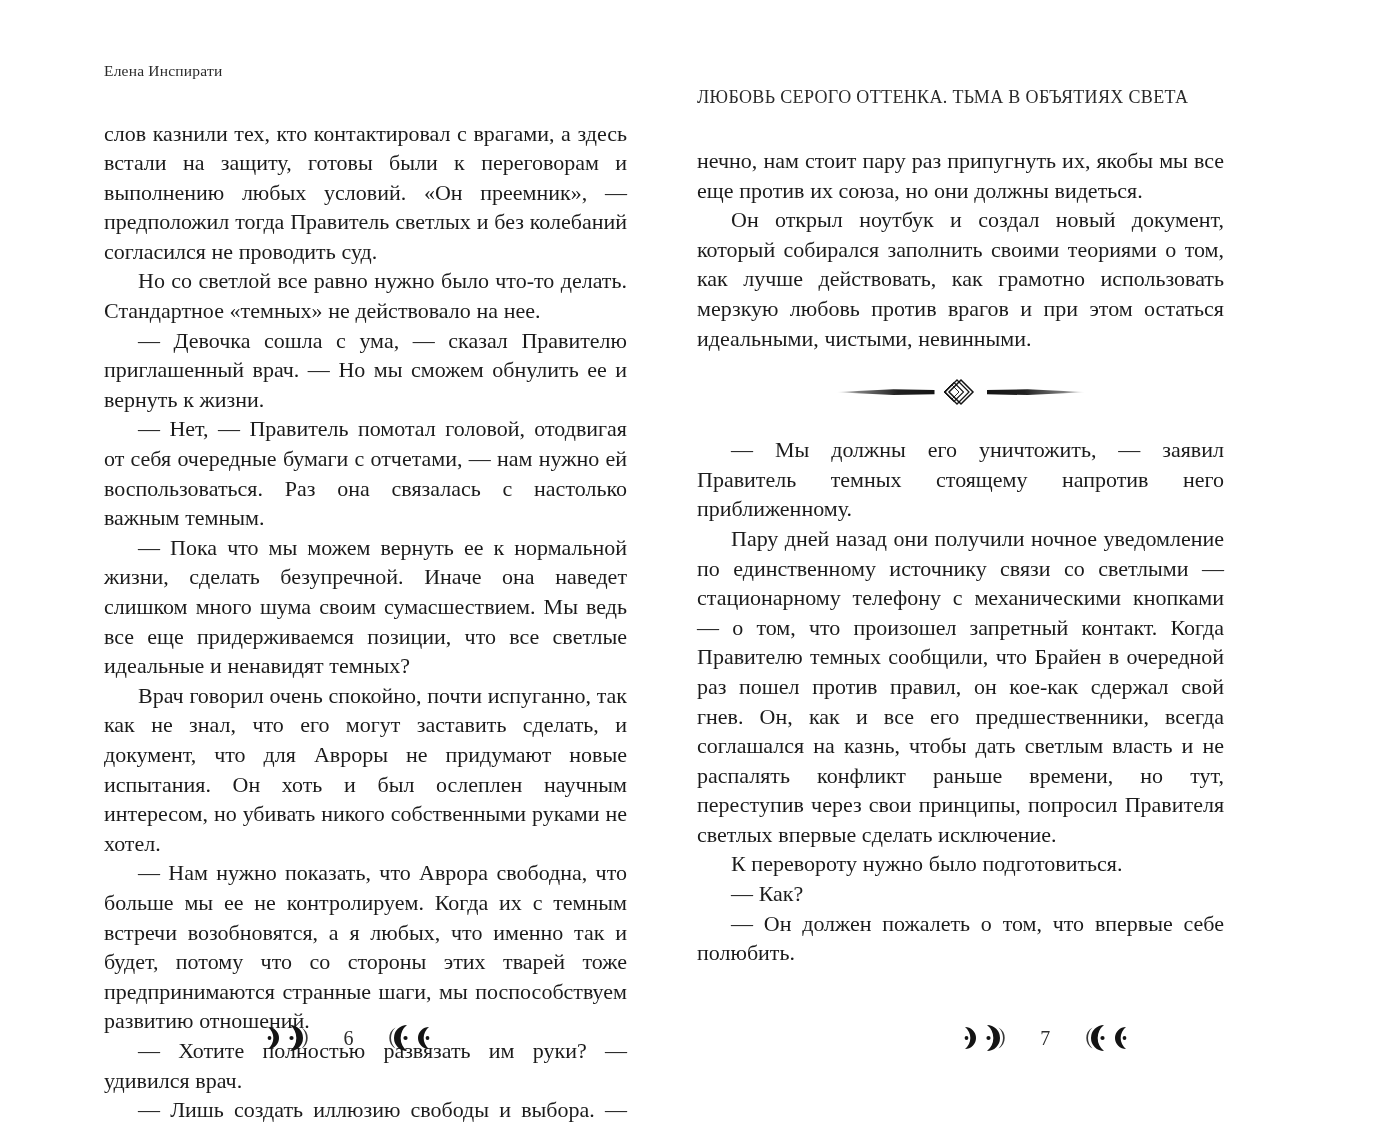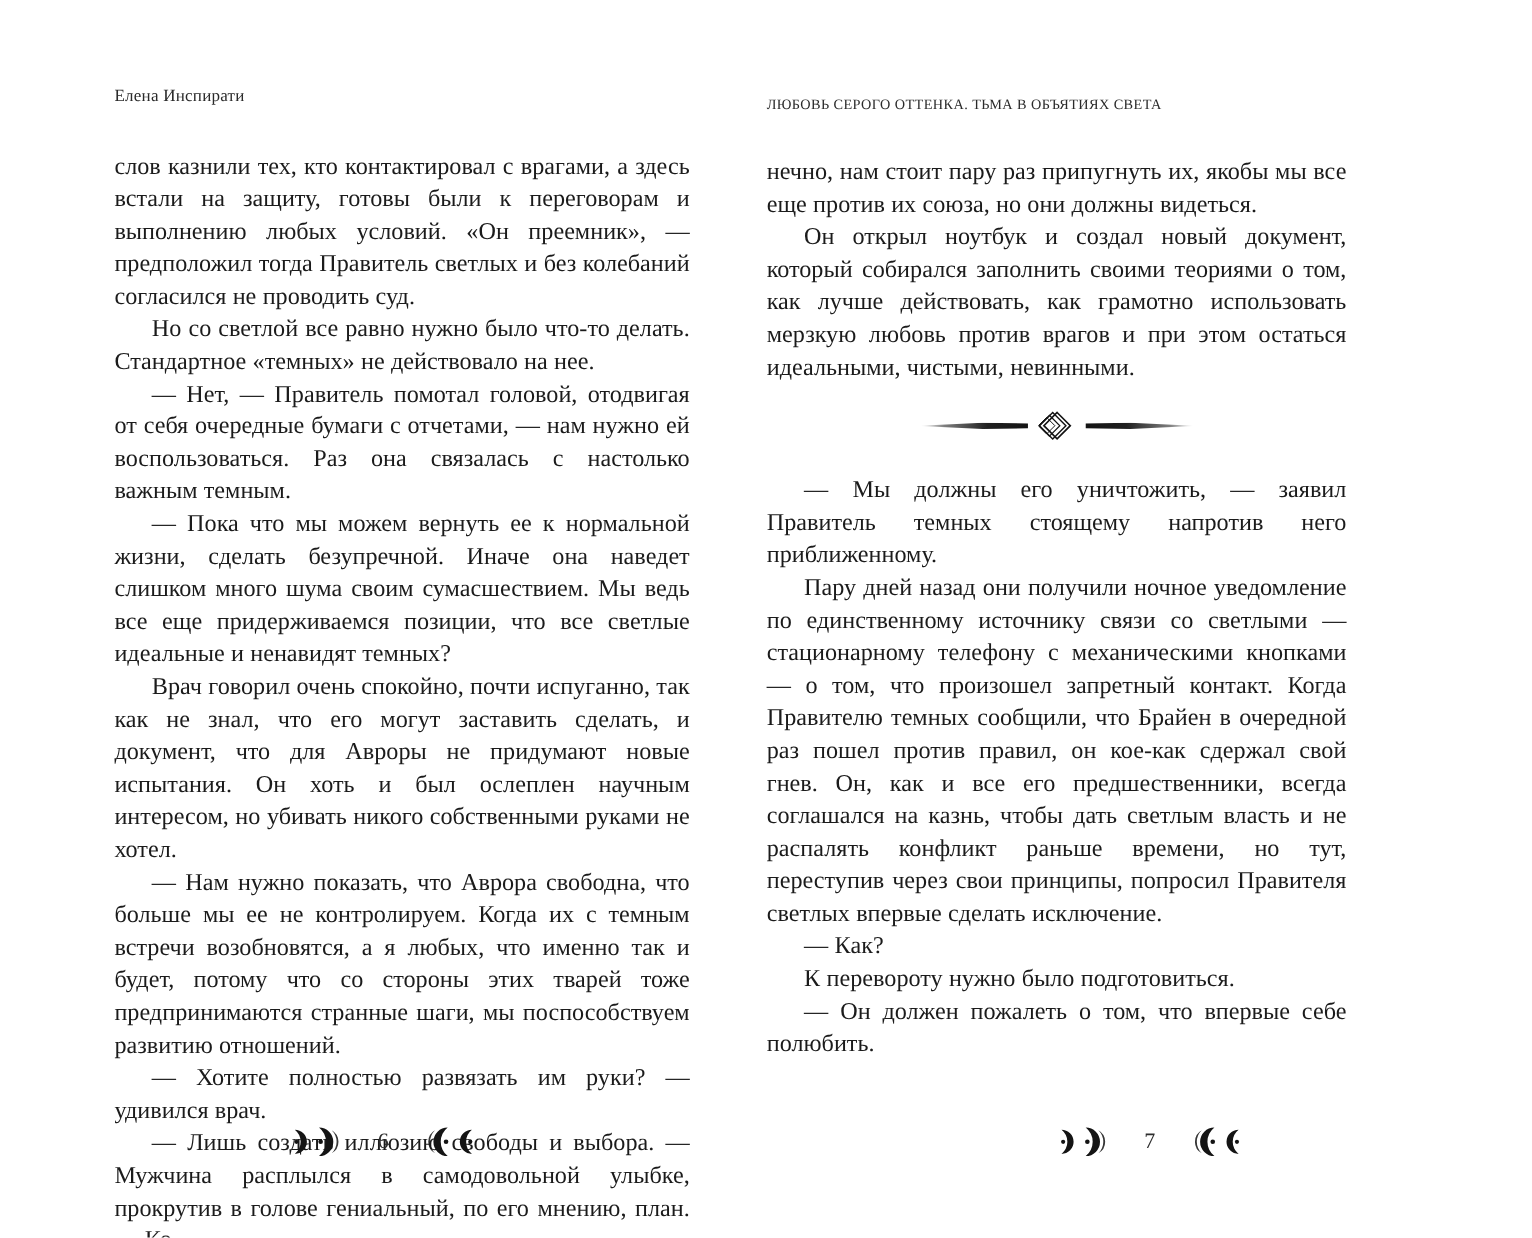--- a/index.html
+++ b/index.html
@@ -23,39 +23,39 @@
     box-sizing: border-box;
   }
 
   .page {
     position: relative;
     box-sizing: border-box;
     height: 1125px;
     flex: 0 0 50%;
   }
 
-  .page-left  { padding: 80px 70px 0 104px; }
+  .page-left  { padding: 63px 70px 0 104px; }
   .page-right { padding: 88px 96px 0 770px; }
 
   
   .page-right { padding: 88px 0 0 0; }
 
   .running-head {
     font-size: 15.5px;
     letter-spacing: 0.2px;
     color: #2a2a2a;
     line-height: 1;
     margin: 0 0 40px 0;
     white-space: nowrap;
   }
   .running-head.author {
     font-variant: normal;
   }
   .running-head.title {
-    font-size: 13px;
+    font-size: 18px;
     letter-spacing: 0.35px;
   }
 
   .column {
     width: 523px;
   }
   .page-right .column {
     width: 527px;
     margin-left: 770px;
   }
@@ -139,20 +139,21 @@
 
 <div class="spread">
 
   <div class="page page-left">
 
     <div class="running-head author">Елена Инспирати</div>
 
     <div class="column">
       <p class="body noindent">слов казнили тех, кто контактировал с врагами, а здесь встали на защиту, готовы были к переговорам и выполнению любых условий. «Он преемник», — предположил тогда Правитель светлых и без колебаний согласился не проводить суд.</p>
       <p class="body">Но со светлой все равно нужно было что-то делать. Стандартное «темных» не действовало на нее.</p>
+      <p class="body">— Девочка сошла с ума, — сказал Правителю приглашенный врач. — Но мы сможем обнулить ее и вернуть к жизни.</p>
       <p class="body">— Нет, — Правитель помотал головой, отодвигая от себя очередные бумаги с отчетами, — нам нужно ей воспользоваться. Раз она связалась с настолько важным темным.</p>
       <p class="body">— Пока что мы можем вернуть ее к нормальной жизни, сделать безупречной. Иначе она наведет слишком много шума своим сумасшествием. Мы ведь все еще придерживаемся позиции, что все светлые идеальные и ненавидят темных?</p>
       <p class="body">Врач говорил очень спокойно, почти испуганно, так как не знал, что его могут заставить сделать, и документ, что для Авроры не придумают новые испытания. Он хоть и был ослеплен научным интересом, но убивать никого собственными руками не хотел.</p>
       <p class="body">— Нам нужно показать, что Аврора свободна, что больше мы ее не контролируем. Когда их с темным встречи возобновятся, а я любых, что именно так и будет, потому что со стороны этих тварей тоже предпринимаются странные шаги, мы поспособствуем развитию отношений.</p>
       <p class="body">— Хотите полностью развязать им руки? — удивился врач.</p>
       <p class="body">— Лишь создать иллюзию свободы и выбора. — Мужчина расплылся в самодовольной улыбке, прокрутив в голове гениальный, по его мнению, план. — Ко-</p>
     </div>
 
     <div class="folio">
       <div class="folio-inner">
@@ -201,22 +202,22 @@
               <path d="M10 5.5 L19.5 15 L10 24.5 L0.5 15 Z" stroke-width="1.1"></path>
               <path d="M7.5 7.5 L15 15 L7.5 22.5 L0 15 Z" stroke-width="0.9"></path>
             </g>
           </svg>
         </span>
         <span class="rule right"></span>
       </div>
 
       <p class="body">— Мы должны его уничтожить, — заявил Правитель темных стоящему напротив него приближенному.</p>
       <p class="body">Пару дней назад они получили ночное уведомление по единственному источнику связи со светлыми — стационарному телефону с механическими кнопками — о том, что произошел запретный контакт. Когда Правителю темных сообщили, что Брайен в очередной раз пошел против правил, он кое-как сдержал свой гнев. Он, как и все его предшественники, всегда соглашался на казнь, чтобы дать светлым власть и не распалять конфликт раньше времени, но тут, переступив через свои принципы, попросил Правителя светлых впервые сделать исключение.</p>
+      <p class="body">К перевороту нужно было подготовиться.</p>
       <p class="body">— Как?</p>
-      <p class="body">К перевороту нужно было подготовиться.</p>
       <p class="body">— Он должен пожалеть о том, что впервые себе полюбить.</p>
     </div>
 
     <div class="folio">
       <div class="folio-inner">
         <span class="moons">
           <svg width="60" height="30" viewBox="0 0 60 30" xmlns="http://www.w3.org/2000/svg">
             <g fill="#141414">
               <path d="M8 4 A11 11 0 1 1 8 26 A14 14 0 0 0 8 4 Z"></path>
               <circle cx="9.5" cy="15" r="1.9"></circle>

